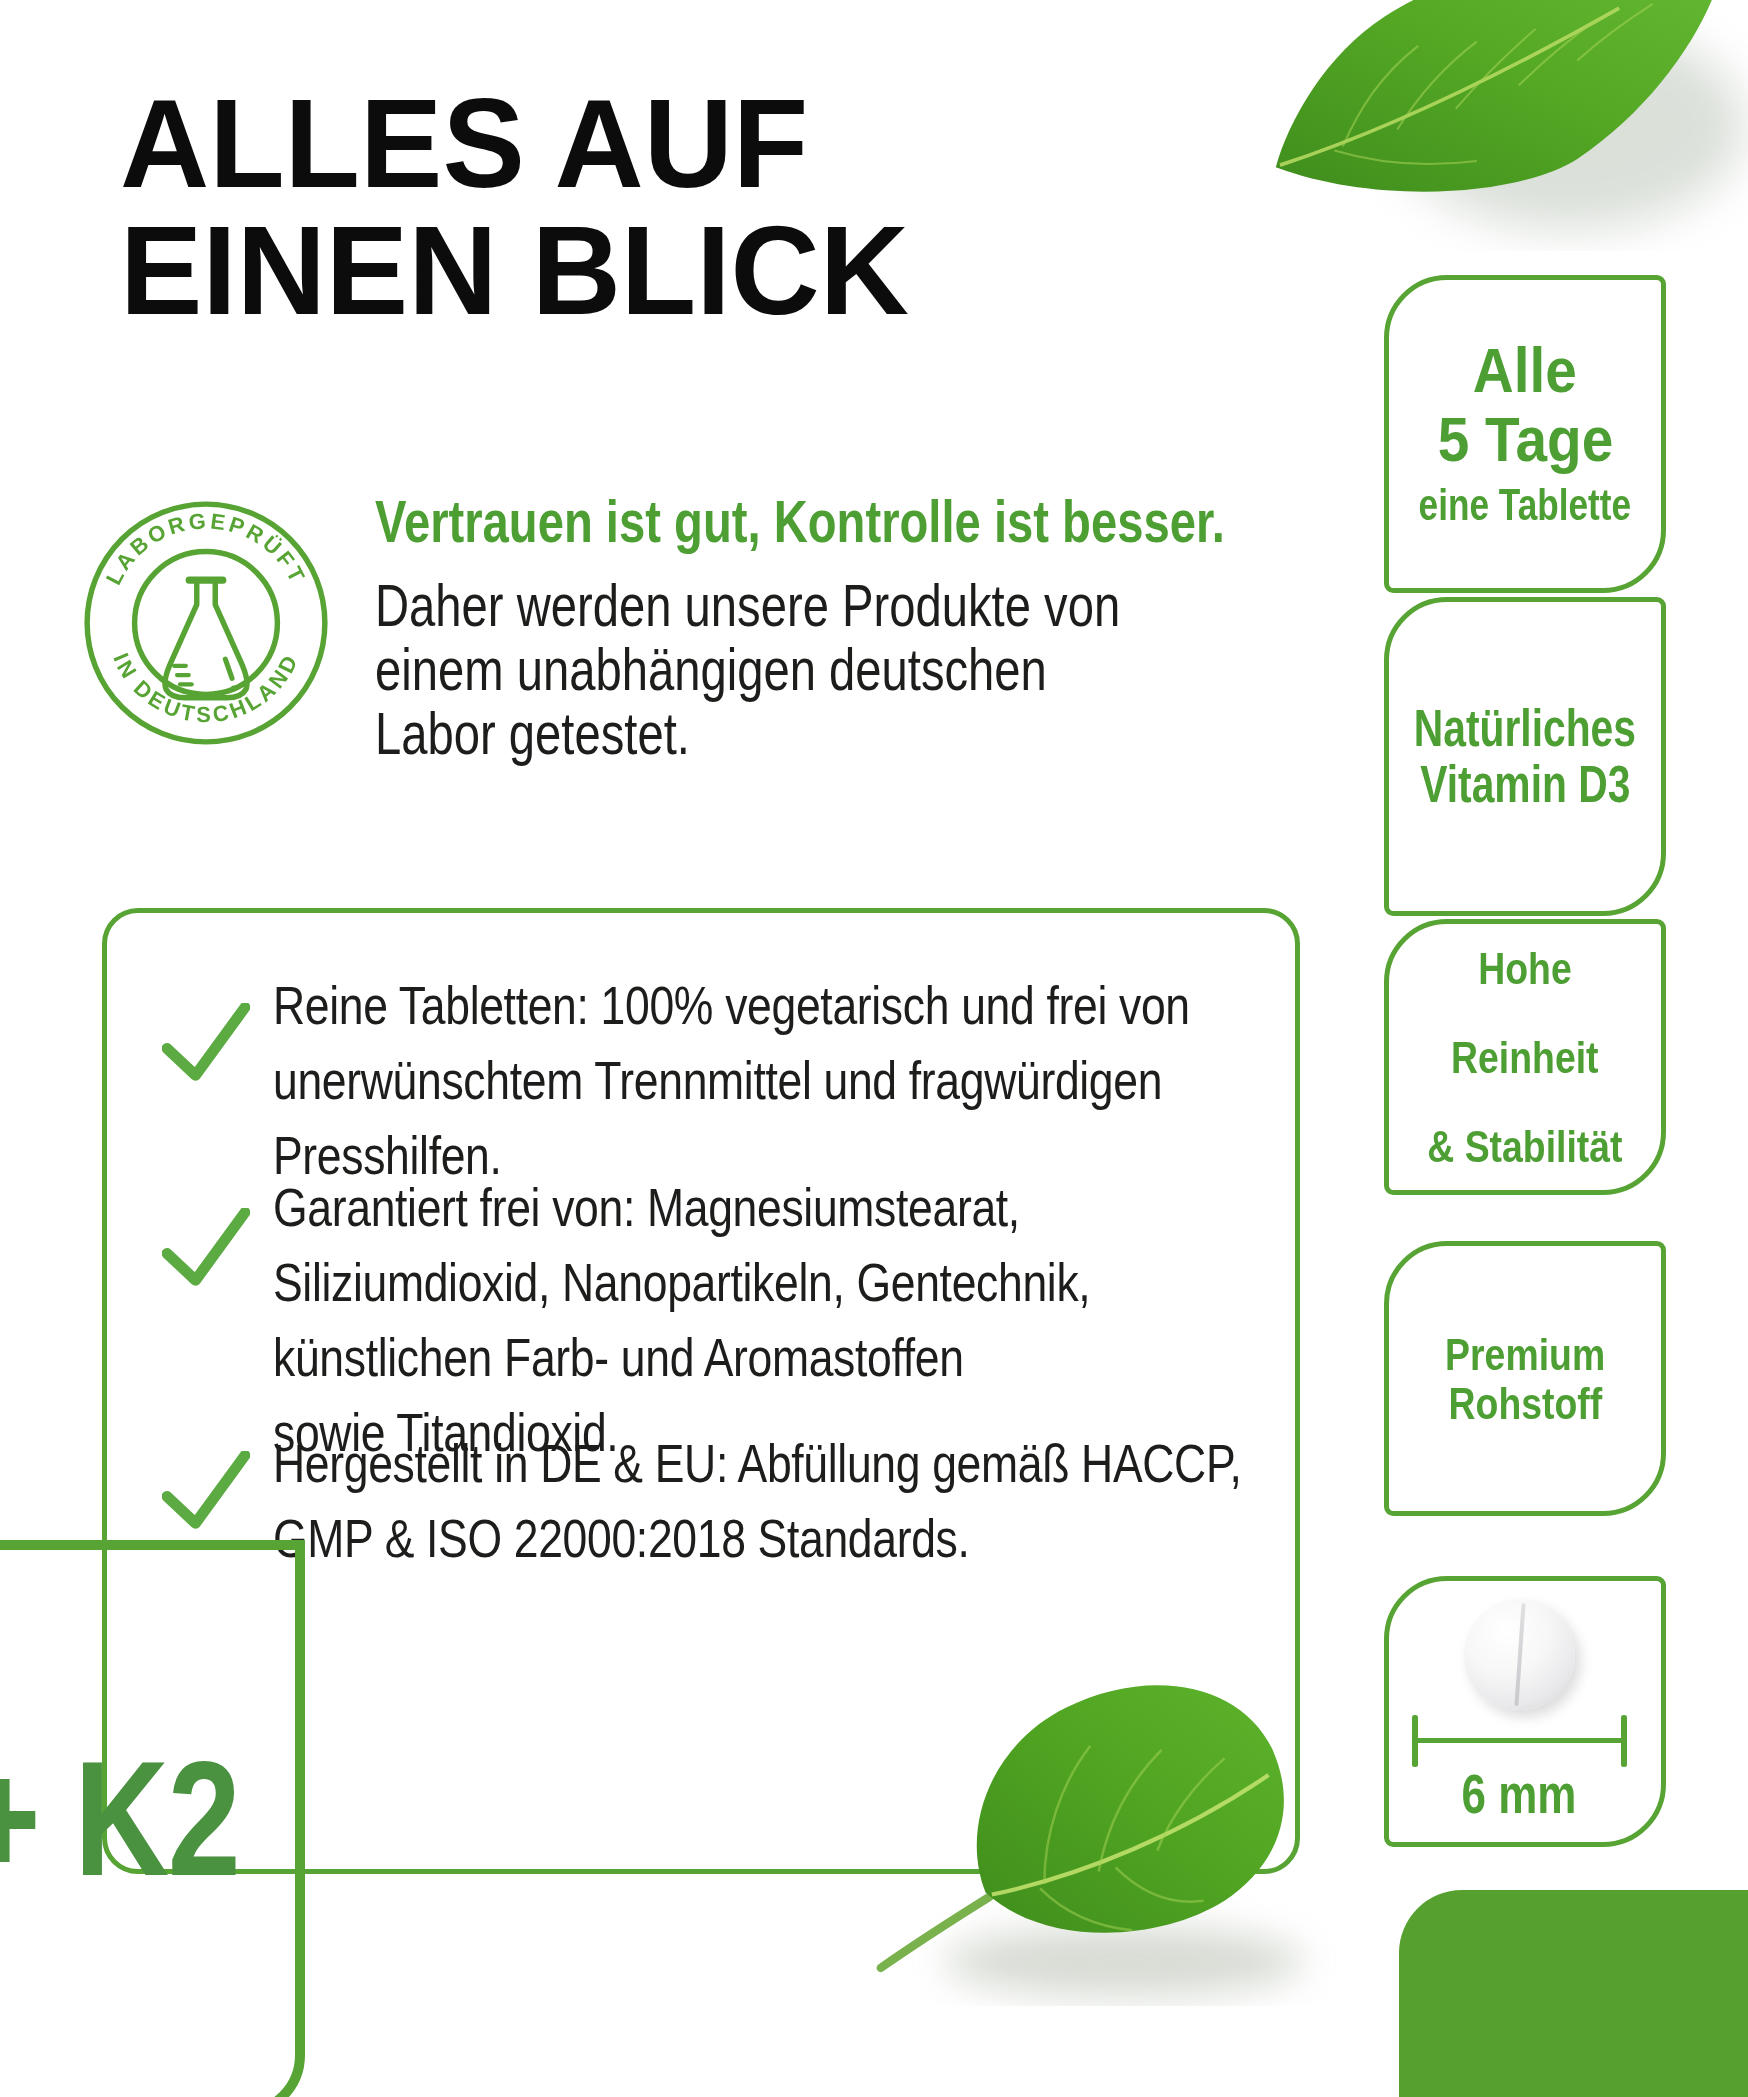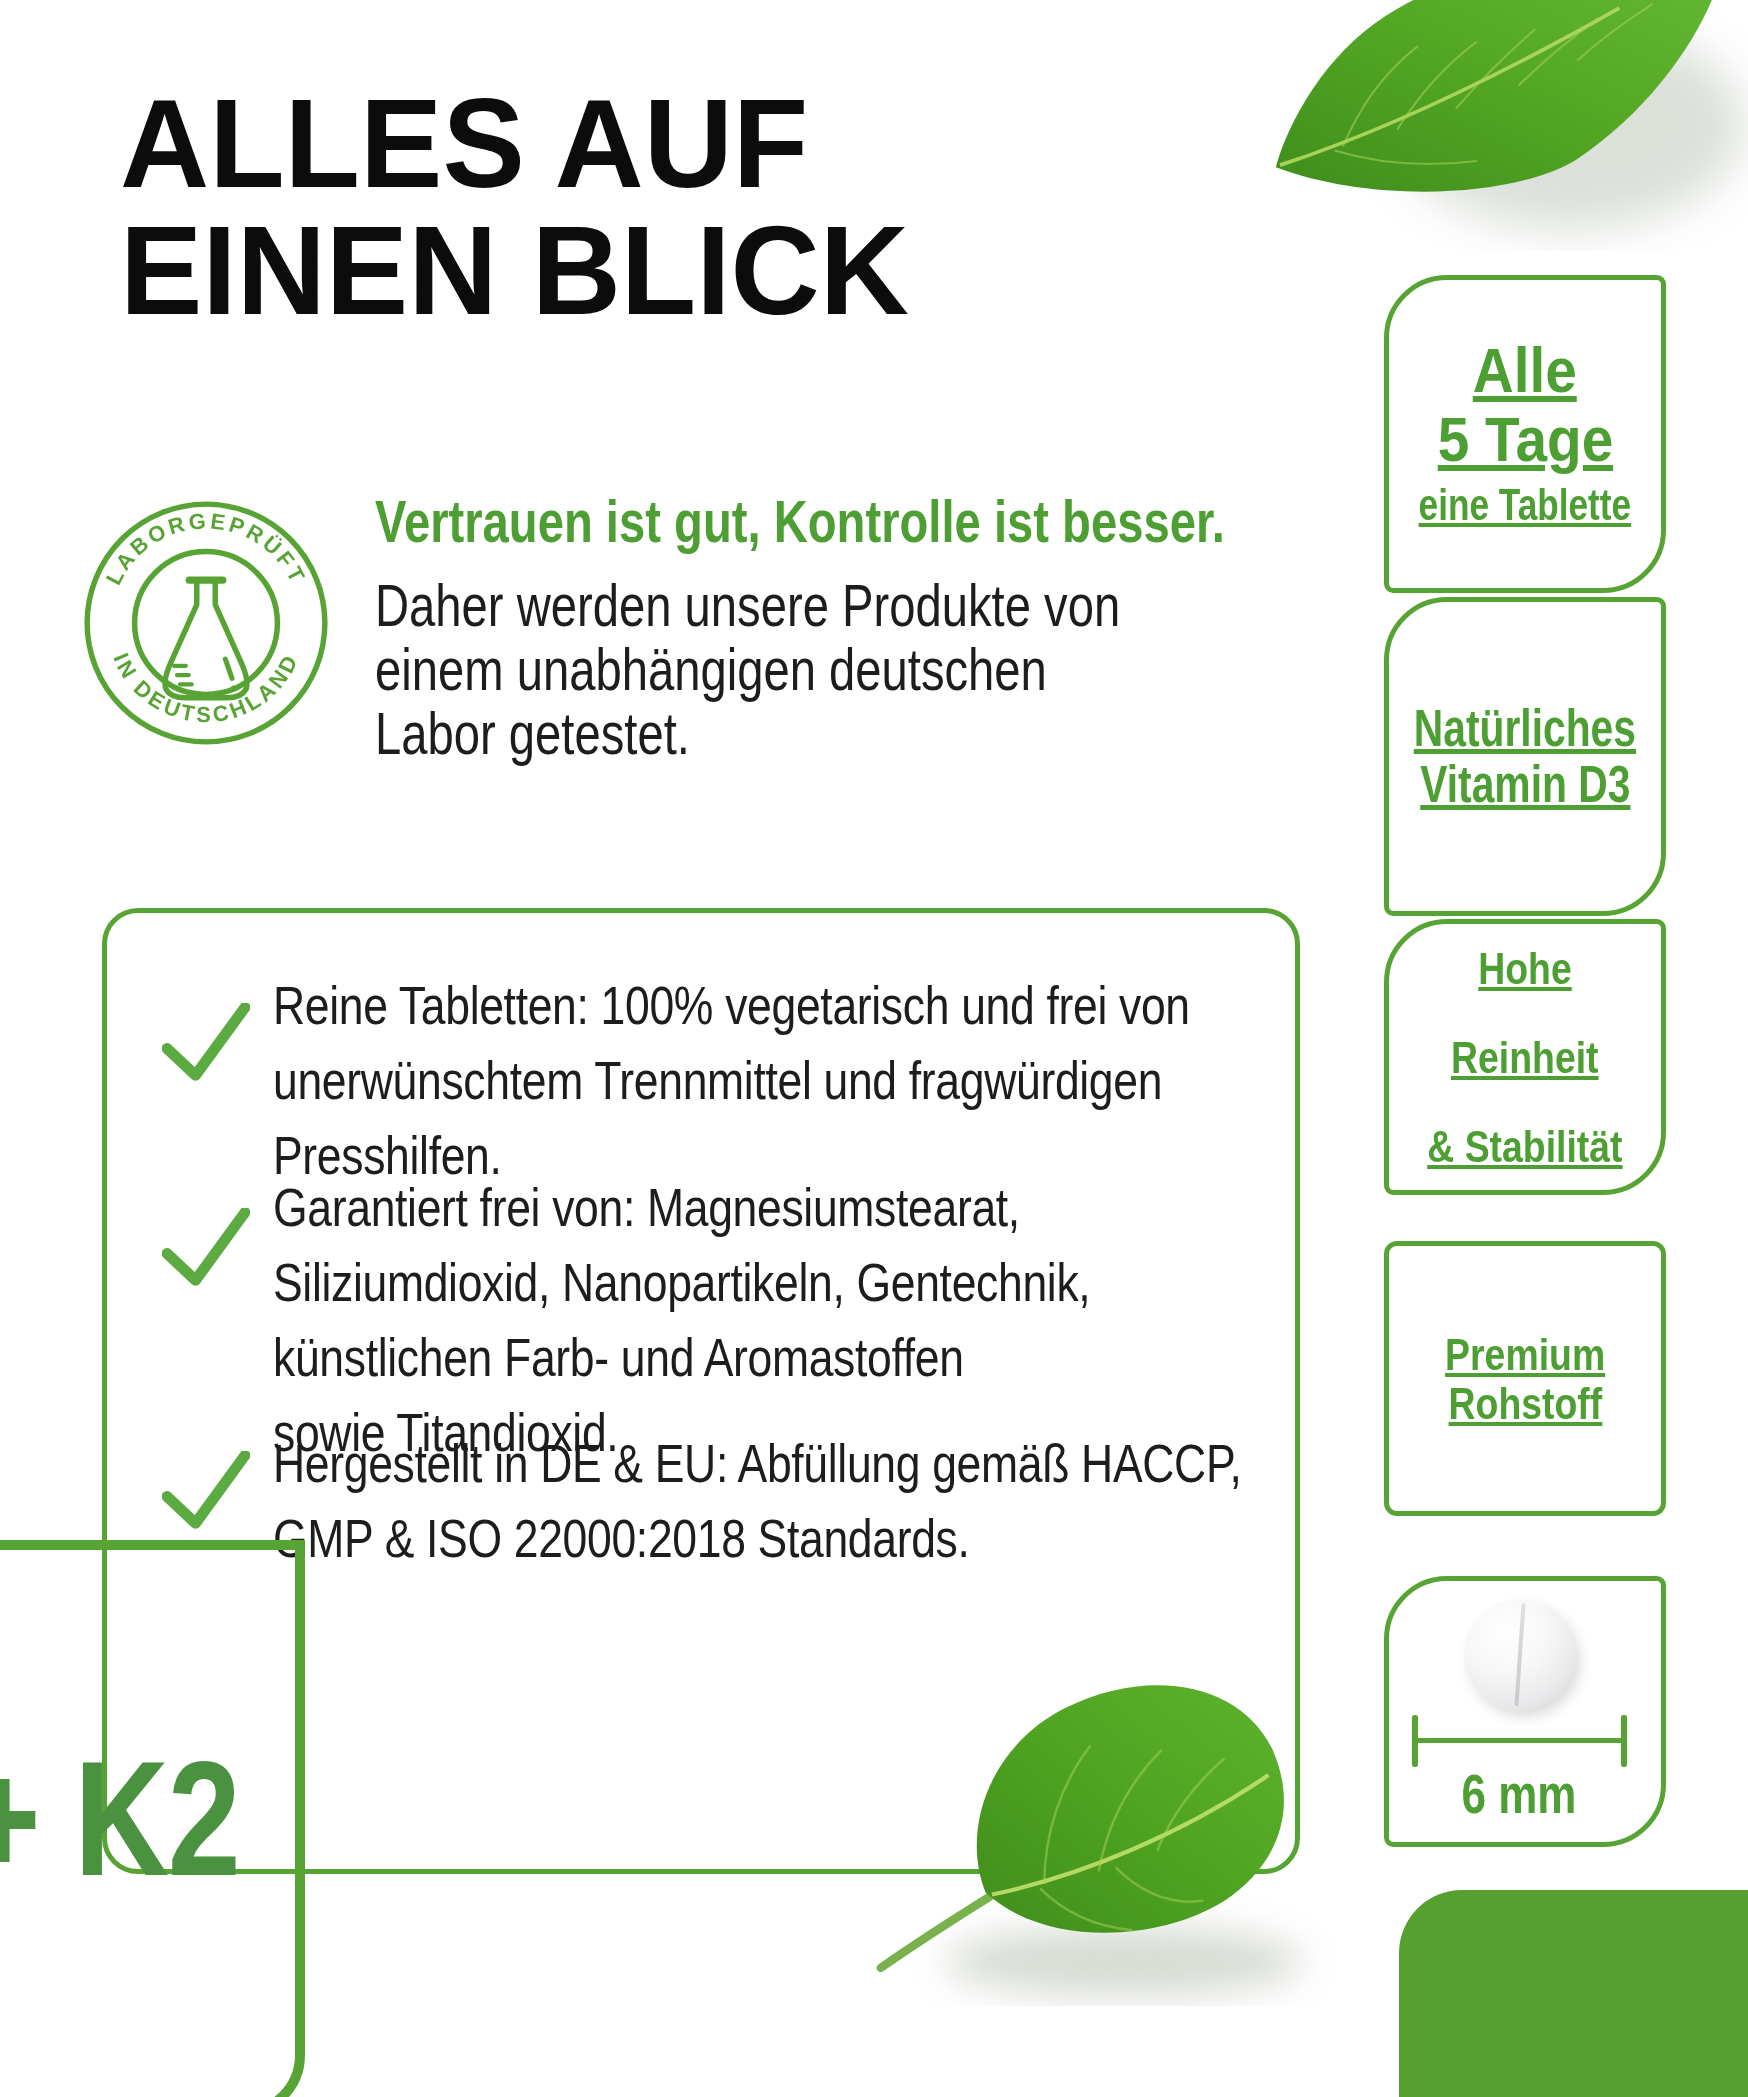--- a/index.html
+++ b/index.html
@@ -44,21 +44,21 @@
   .k2-label {
     position:absolute; left:-36px; top:1737px;
     font-size:164px; line-height:164px; font-weight:900; color:#4a9140;
     transform:scaleX(.8); transform-origin:0 0; letter-spacing:-1.7px; white-space:pre;
   }
   
   .card {
     position:absolute; left:1384px; width:272px;
     border:5.5px solid #57a434; border-radius:63px 9.2px 63px 9.2px;
     display:flex; flex-direction:column; align-items:center; justify-content:center;
-    text-align:center; color:#4d9e33; background:#fff;text-decoration:underline;
+    text-align:center; color:#4d9e33; background:#fff;
   }
   .card-line-lg { font-size:63px; line-height:69px; font-weight:bold; transform:scaleX(.9); transform-origin:50% 50%; }
   .card-line-md { font-size:51px; line-height:56px; font-weight:bold; transform:scaleX(.8); transform-origin:50% 50%; }
   .card-line-w  { font-size:44px; line-height:49px; font-weight:bold; transform:scaleX(.85); transform-origin:50% 50%; }
   .card-line-sm { font-size:44px; line-height:54px; font-weight:bold; transform:scaleX(.8); transform-origin:50% 50%; }
   
   .tablet {
     position:absolute; left:1464px; top:1599px; width:111px; height:111px; border-radius:50%;
     background:radial-gradient(circle at 36% 30%, #ffffff 0%, #f7f7f8 40%, #e9e9eb 70%, #d2d2d5 100%);
     box-shadow:5.9px 6.7px 12.6px rgba(0,0,0,.14);
@@ -181,21 +181,21 @@
     <div class="card-line-md">Natürliches</div>
     <div class="card-line-md">Vitamin D3</div>
   </div>
 
   <div class="card" style="top:919px; height:266px;gap:40px;">
     <div class="card-line-w">Hohe</div>
     <div class="card-line-w">Reinheit</div>
     <div class="card-line-w">&amp; Stabilität</div>
   </div>
 
-  <div class="card" style="top:1241px; height:265px;border-radius:13px;">
+  <div class="card" style="top:1241px; height:265px;">
     <div class="card-line-w">Premium</div>
     <div class="card-line-w">Rohstoff</div>
   </div>
 
   <div class="card" style="top:1576px; height:261px;"></div>
   <div class="tablet"></div>
   <div class="bracket-bar"></div>
   <div class="bracket-capL"></div>
   <div class="bracket-capR"></div>
   <div class="size-label">6 mm</div>

